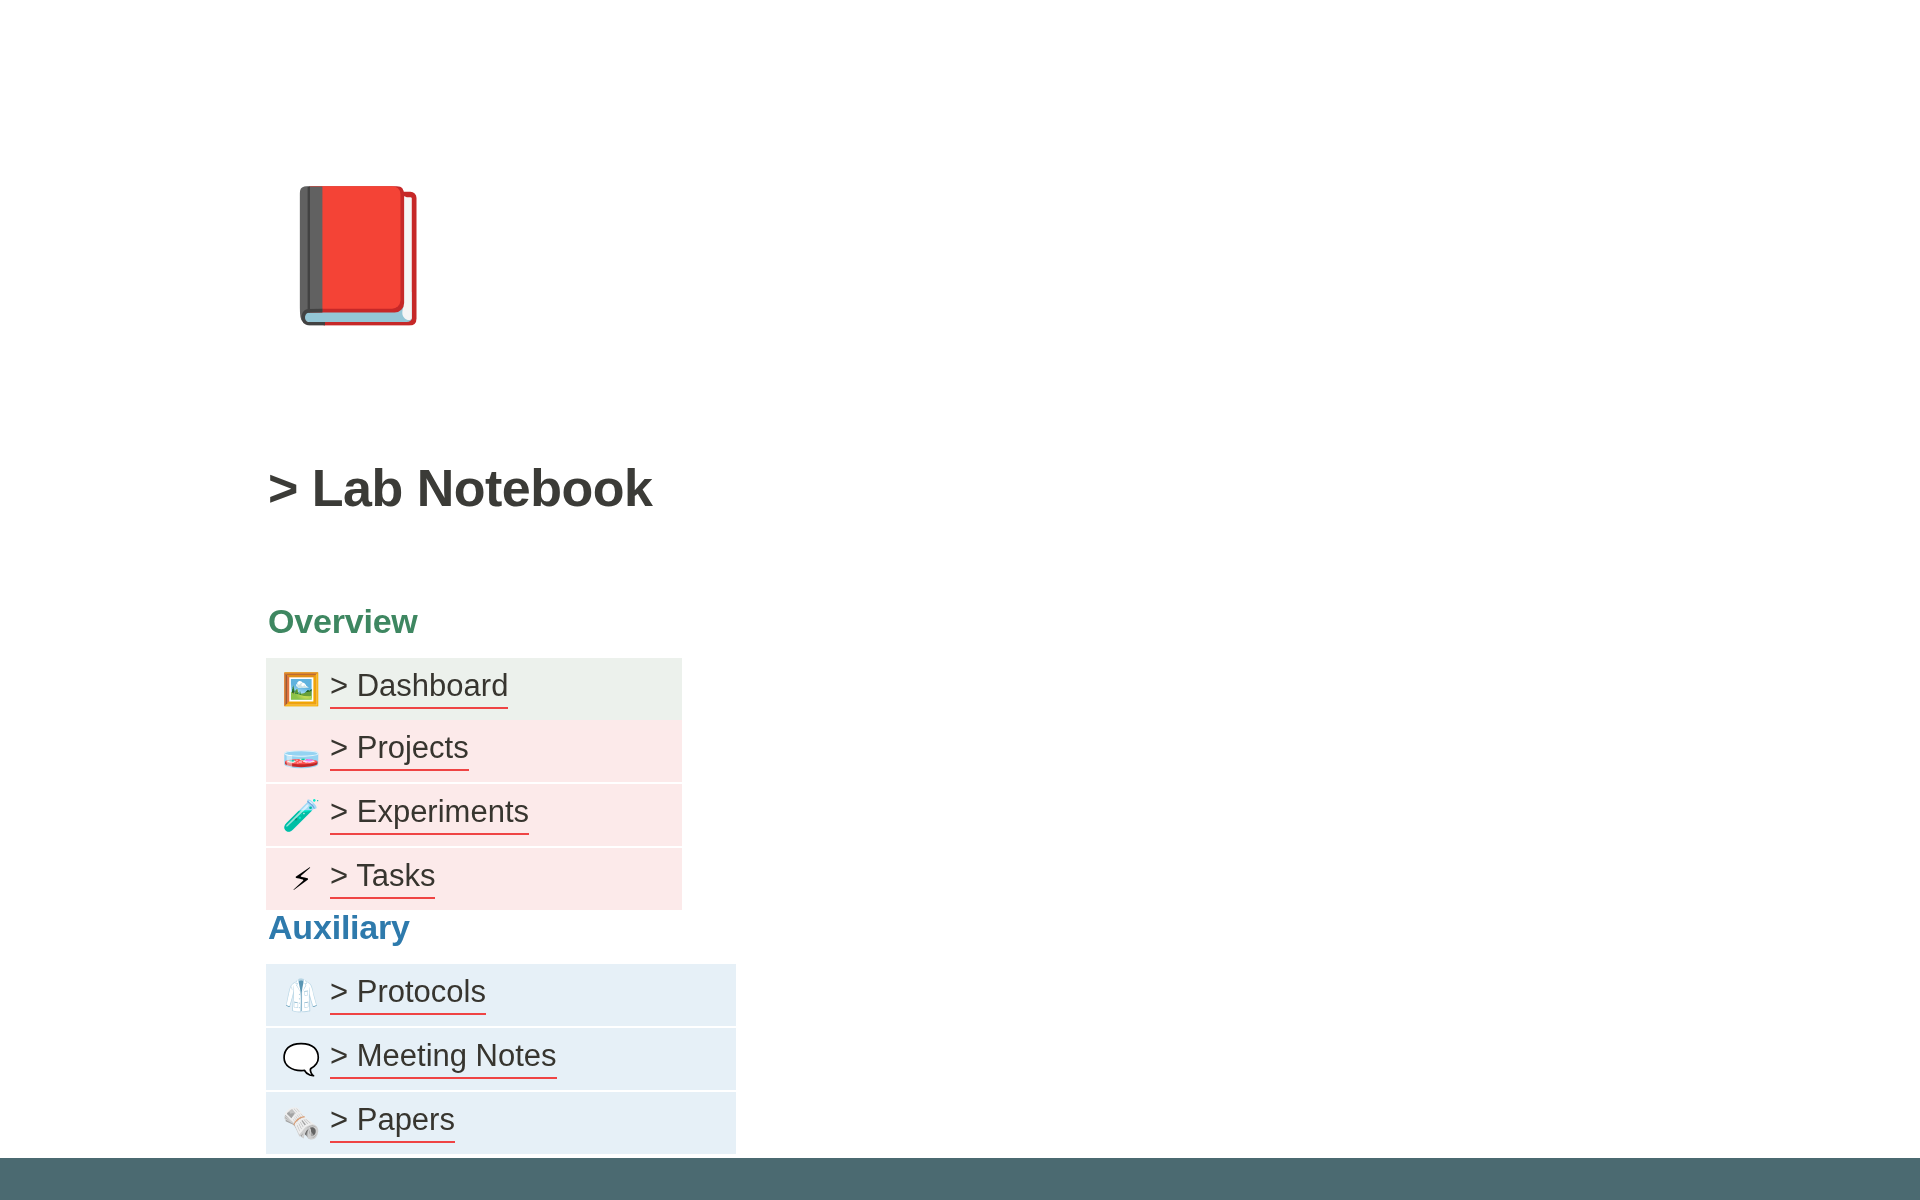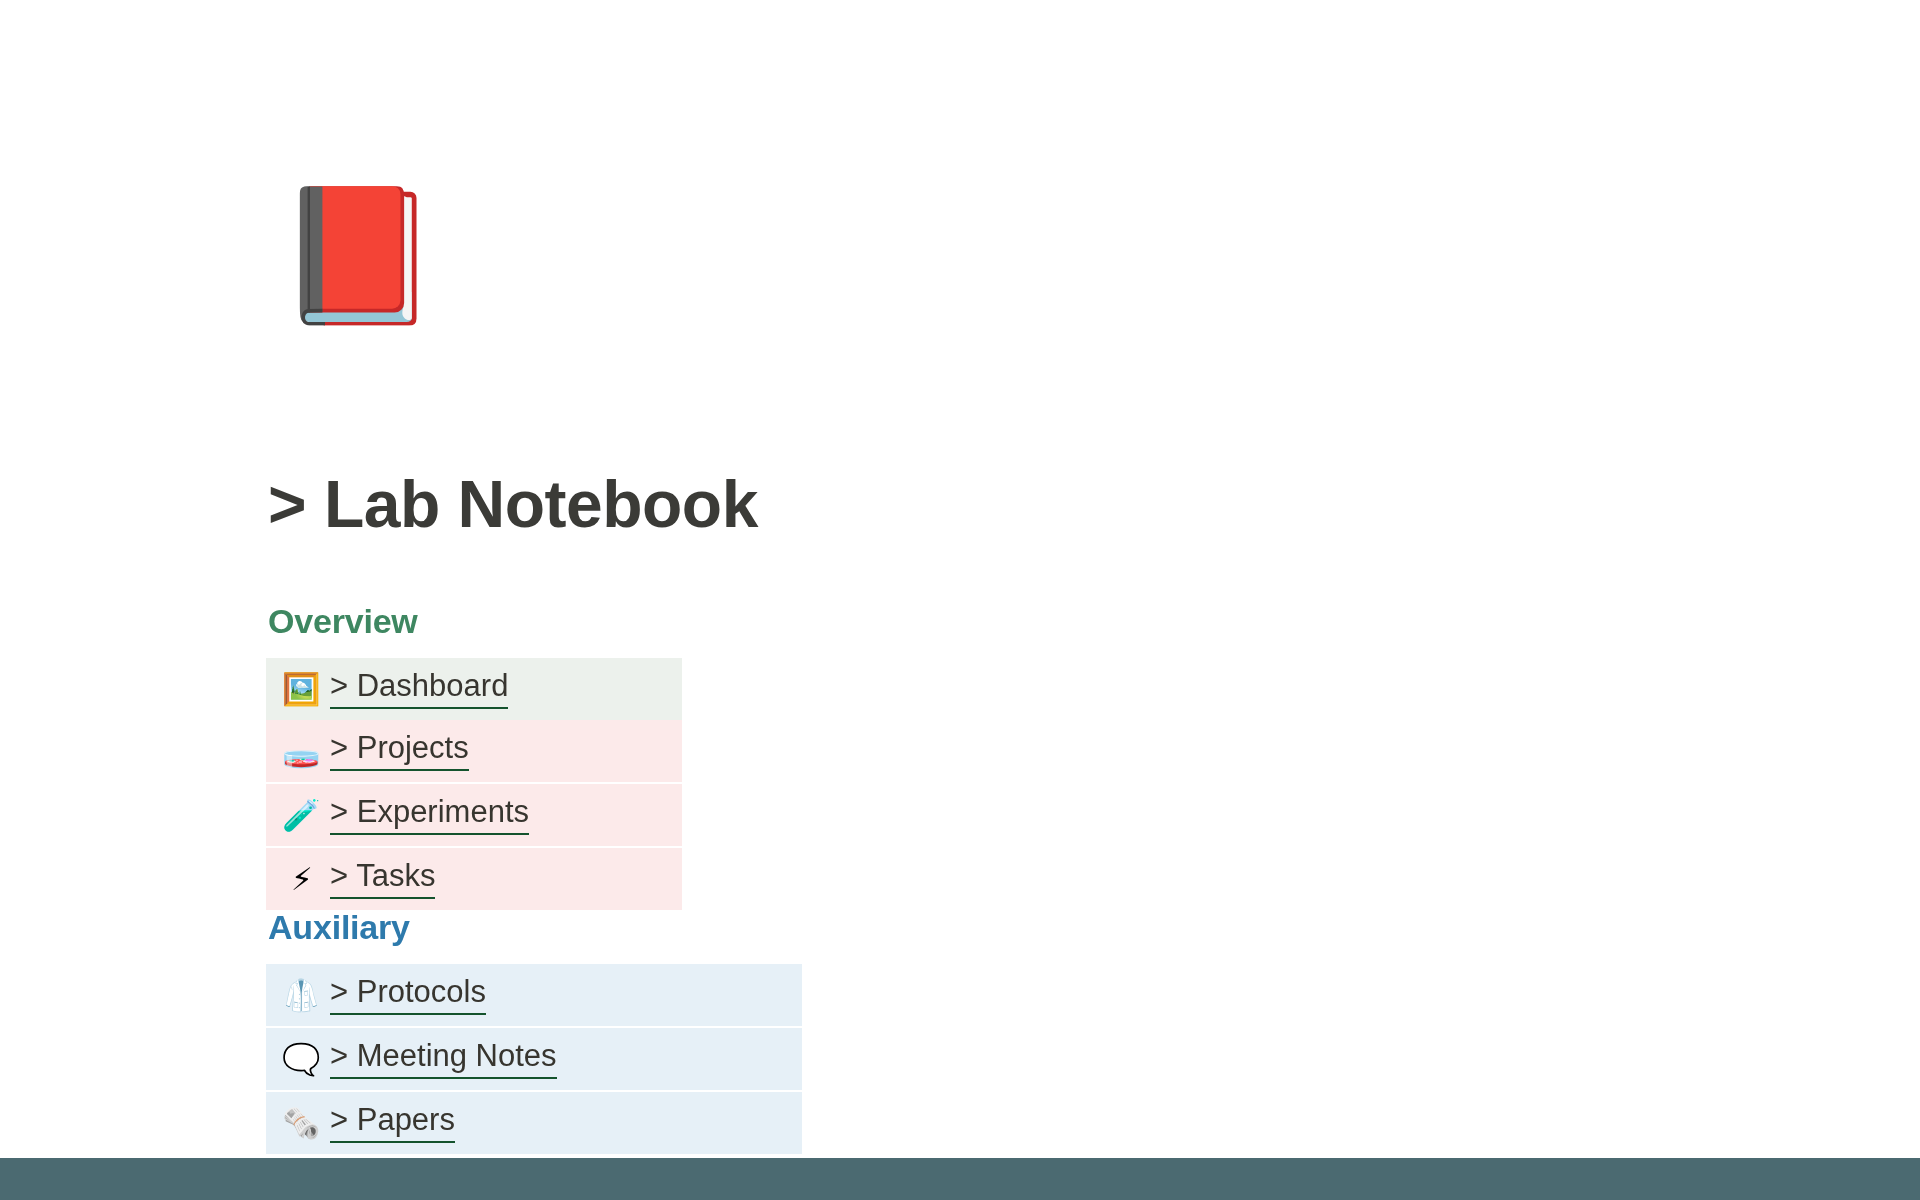--- a/index.html
+++ b/index.html
@@ -37,21 +37,21 @@
     font-family: "DejaVu Sans", sans-serif;
     text-align: left;
     user-select: none;
   }
 
   
   .page-title {
     position: absolute;
     left: 268px;
     top: 427px;
-    font-size: 66px;
+    font-size: 52px;
     font-weight: bold;
     color: #3b3b37;
     letter-spacing: -0.5px;
     white-space: nowrap;
     line-height: 1;
   }
 
   
   .columns {
     position: absolute;
@@ -62,21 +62,21 @@
     flex-direction: column;
     align-items: flex-start;
   }
 
   .column {
     display: flex;
     flex-direction: column;
   }
   .column.col-overview { width: 416px; margin-right: 93px; }
   .column.col-main     { width: 416px; margin-right: 93px; }
-  .column.col-aux      { width: 536px; }
+  .column.col-aux      { width: 470px; }
 
   .column-heading {
     font-size: 34px;
     font-weight: bold;
     line-height: 1;
     margin: 0 0 20px 2px;
     letter-spacing: -0.2px;
     white-space: nowrap;
   }
   .heading-overview { color: #3e8761; }
@@ -112,21 +112,21 @@
     justify-content: center;
     user-select: none;
   }
 
   .item-link {
     font-size: 31px;
     color: #37352f;
     line-height: 1.1;
     white-space: nowrap;
     text-decoration: none;
-    border-bottom: 2px solid #14532d;
+    border-bottom: 2px solid #ef4444;
     padding-bottom: 3px;
     margin-left: 6px;
     display: inline-block;
   }
 
   
   .bottom-bar {
     position: absolute;
     left: 0;
     top: 1158px;

